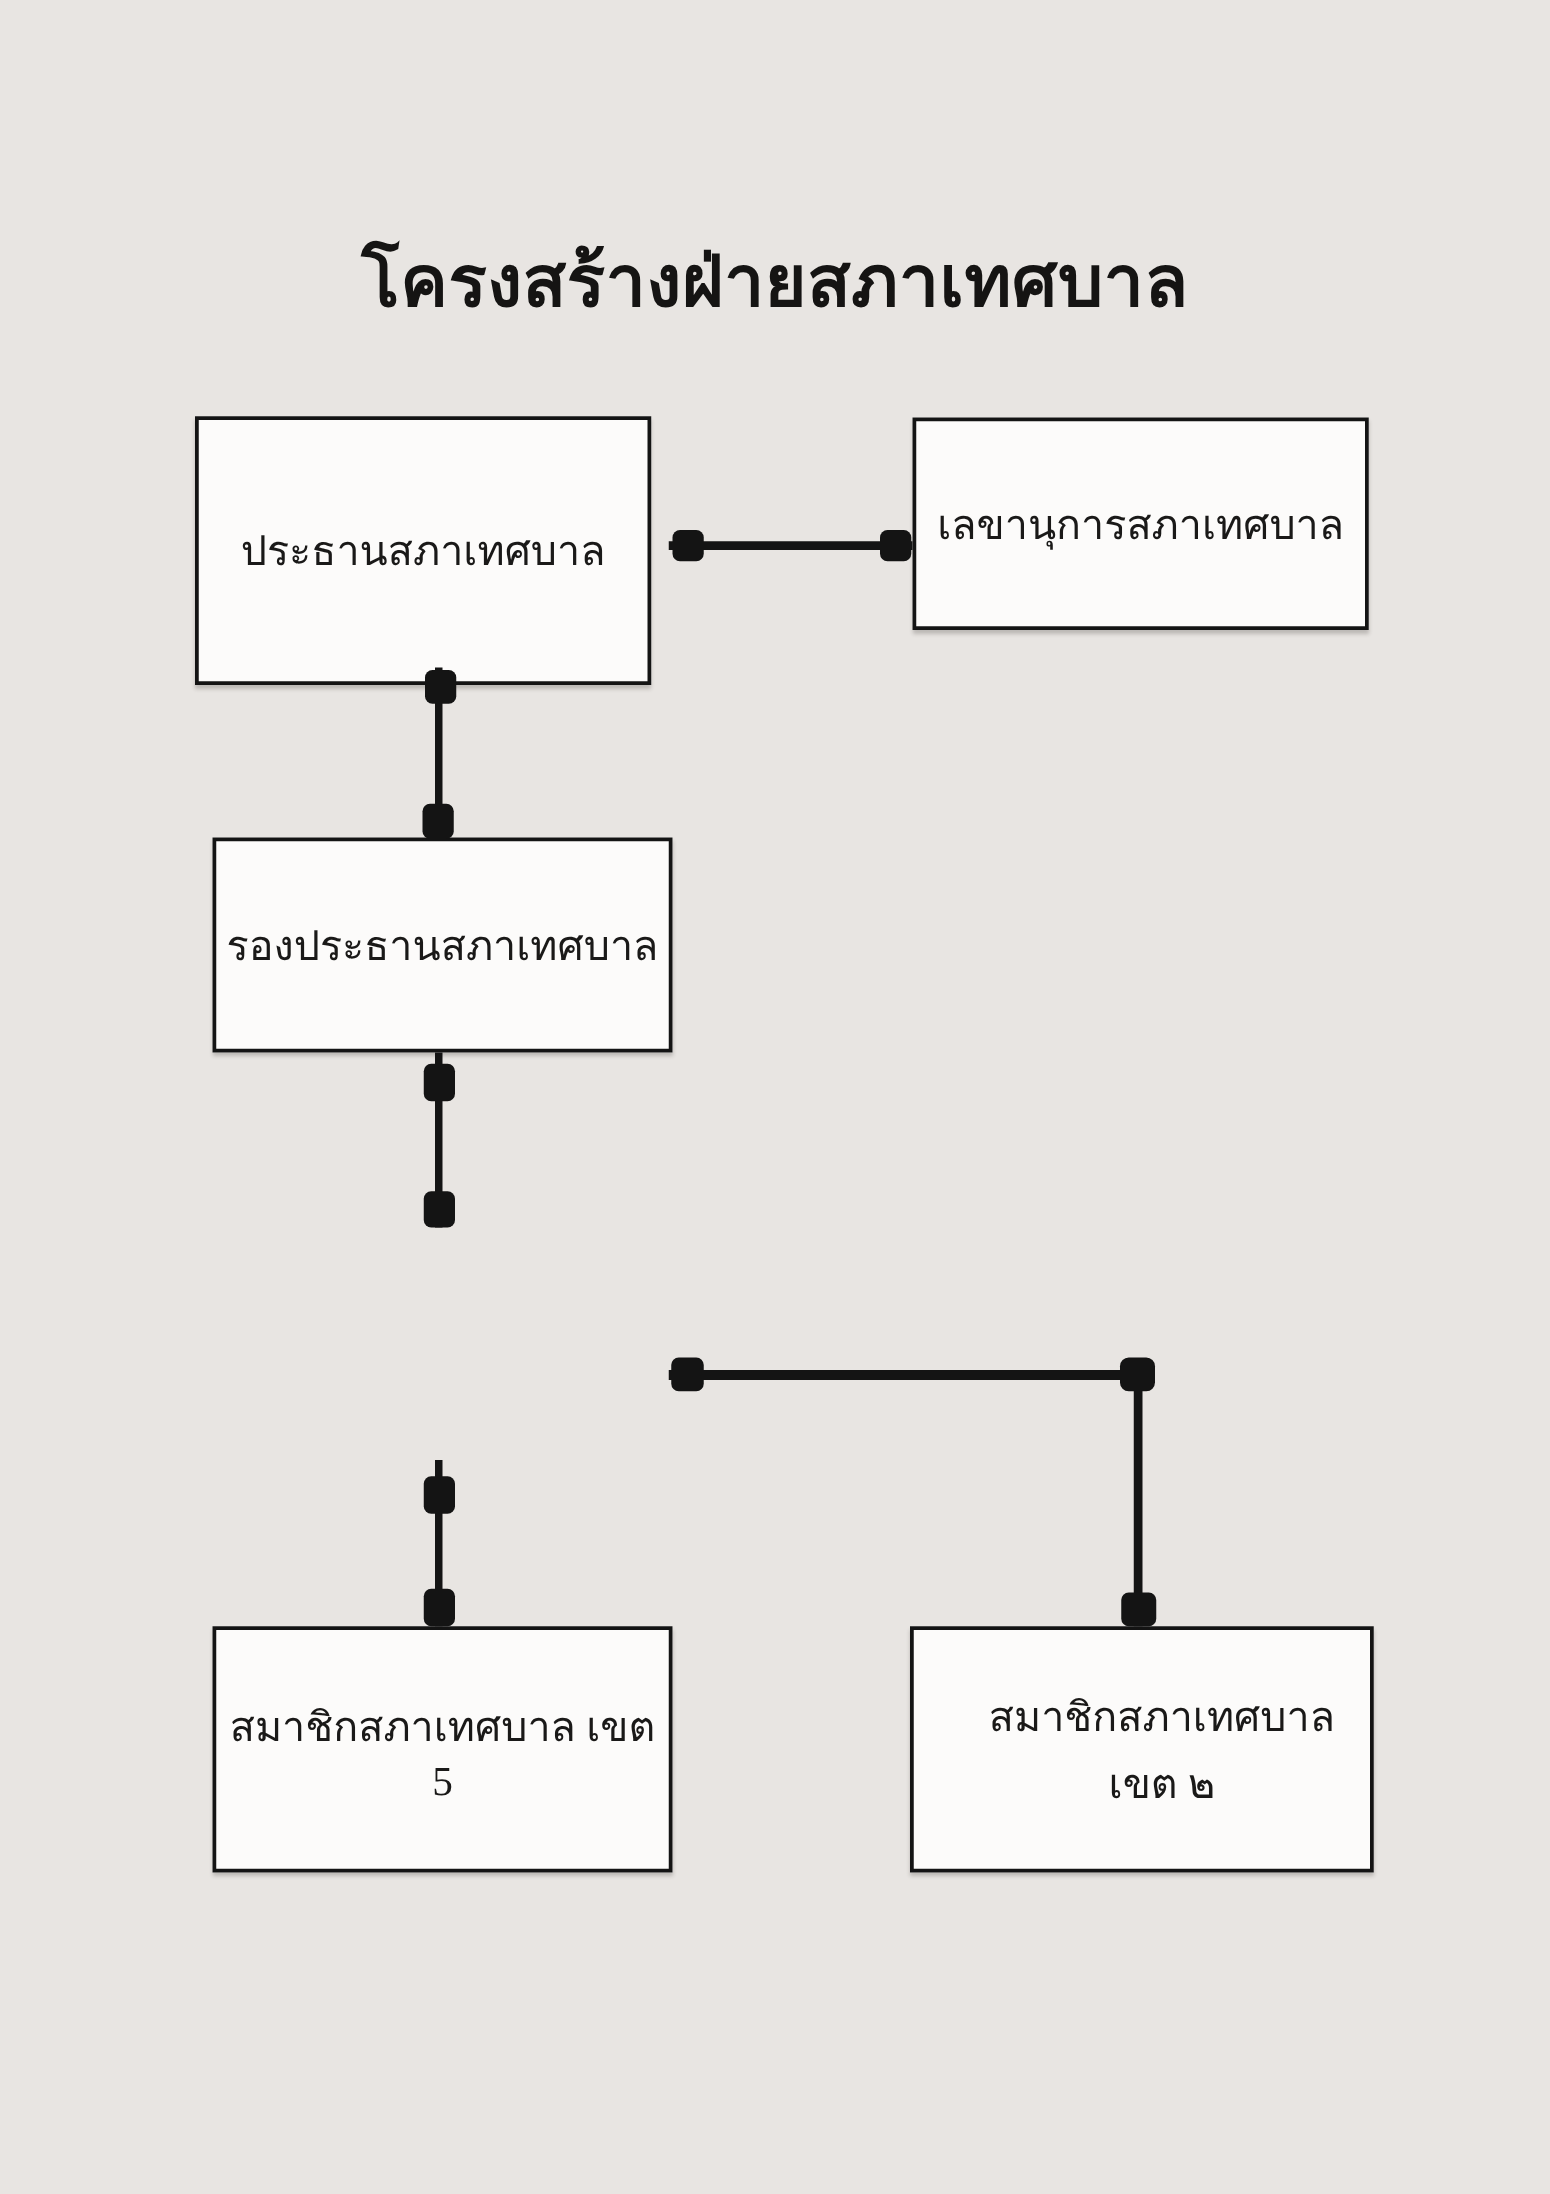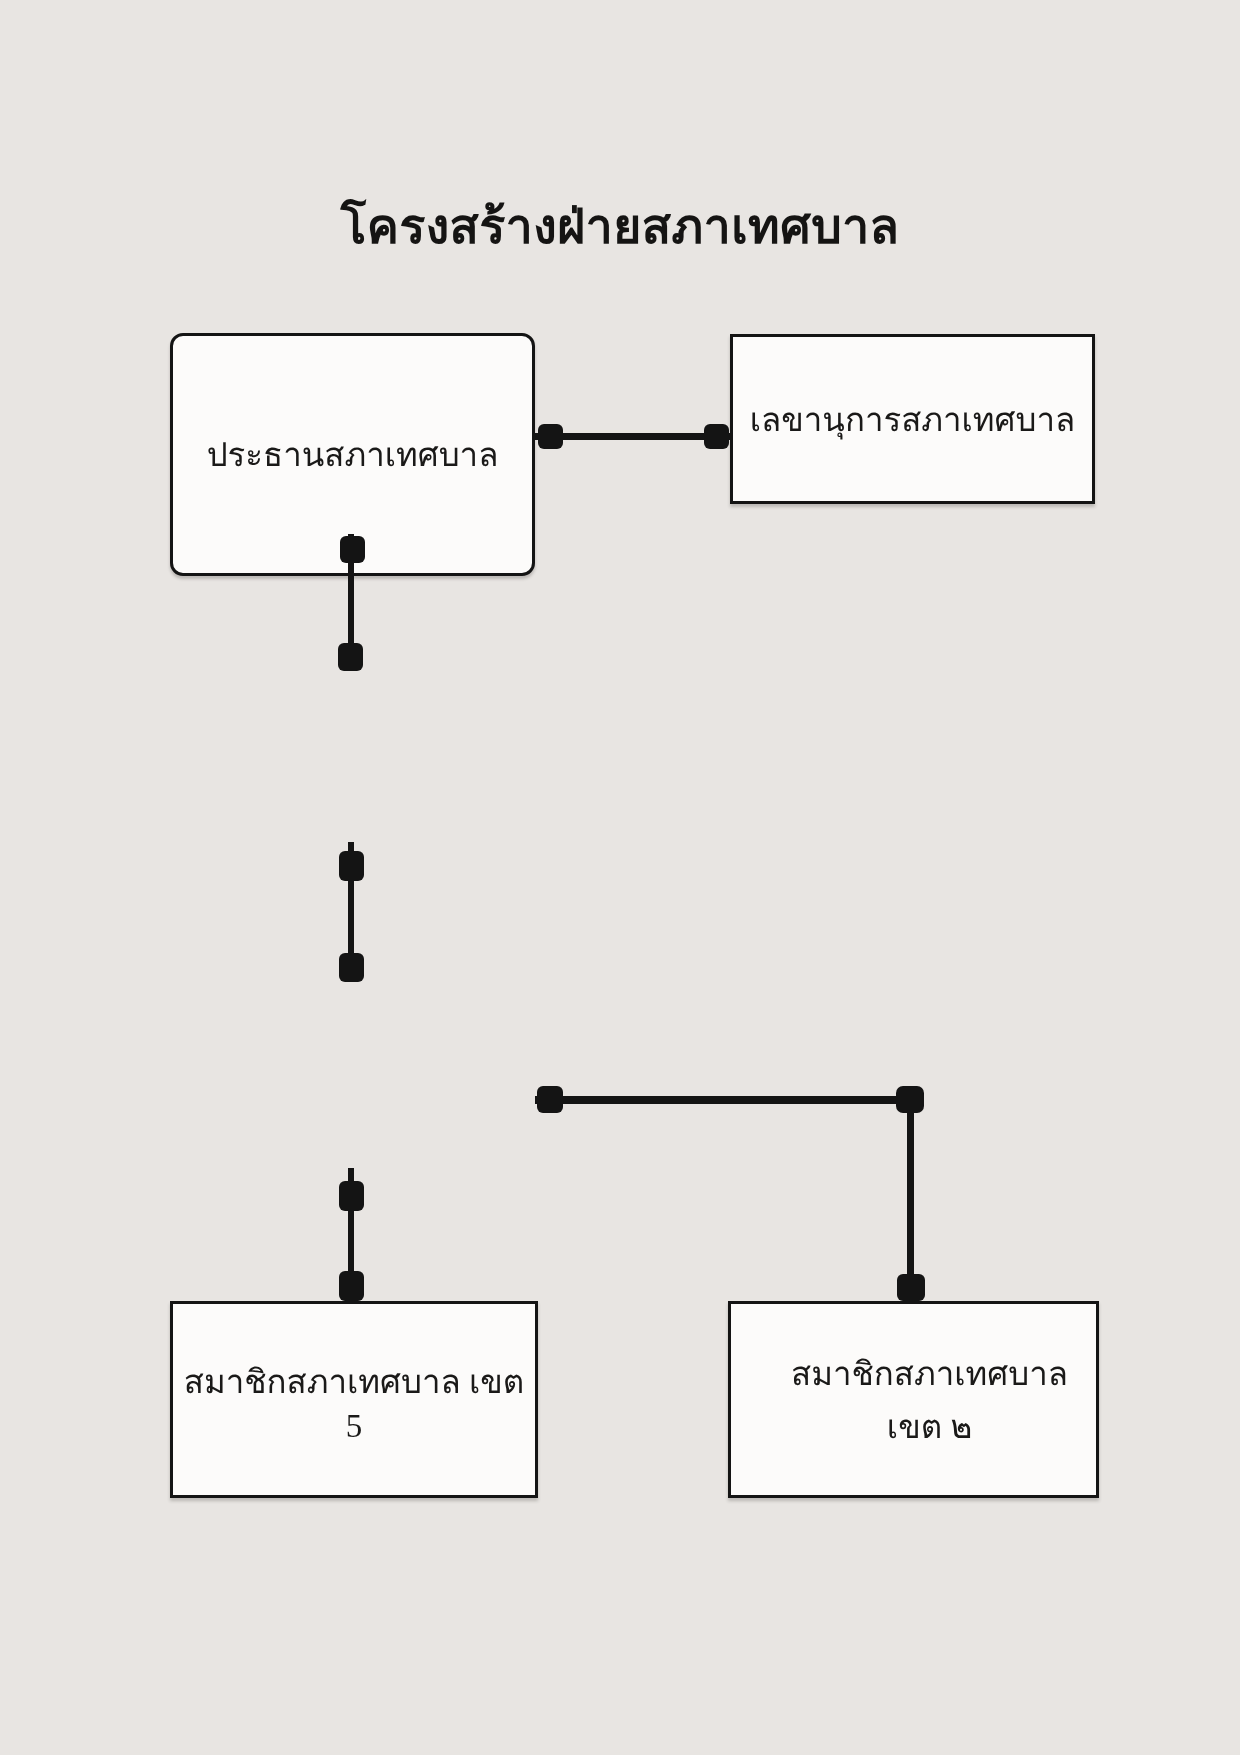--- a/index.html
+++ b/index.html
@@ -14,41 +14,41 @@
     background: #e8e5e2;
     overflow: hidden;
     font-family: "Liberation Serif", "DejaVu Serif", serif;
   }
   .chart-title {
     position: absolute;
     top: 196px;
     left: 0;
     width: 1240px;
     text-align: center;
-    font-size: 48px;
+    font-size: 57px;
     line-height: 62px;
     font-weight: bold;
     color: #151413;
     letter-spacing: 0.5px;
   }
   .node {
     position: absolute;
     box-sizing: border-box;
     background: #fcfbfa;
     border: 3px solid #141414;
     box-shadow: 0 3px 3px rgba(60, 55, 50, 0.25);
     display: flex;
     align-items: center;
     justify-content: center;
     text-align: center;
     font-size: 33px;
     color: #1a1918;
     padding: 0 8px;
   }
-  #node-chairman          { left: 170px; top: 333px;  width: 365px; height: 243px; border-radius: 13px; }
+  #node-chairman          { left: 156px; top: 333px;  width: 365px; height: 215px; }
   #node-secretary         { left: 730px; top: 334px;  width: 365px; height: 170px; }
   #node-vice-chairman     { left: 170px; top: 670px;  width: 368px; height: 172px; }
   #node-members           { left: 170px; top: 982px;  width: 365px; height: 186px; }
   #node-members-district1 { left: 170px; top: 1301px; width: 368px; height: 197px; }
   #node-members-district2 { left: 728px; top: 1301px; width: 371px; height: 197px; padding-left: 40px; }
 
   .edge-line, .edge-dot {
     position: absolute;
     background: #141414;
   }
@@ -89,20 +89,23 @@
   <div class="chart-title">โครงสร้างฝ่ายสภาเทศบาล</div>
 
   <div class="node" id="node-chairman">
     <span>ประธานสภาเทศบาล</span>
   </div>
 
   <div class="node" id="node-secretary">
     <span>เลขานุการสภาเทศบาล</span>
   </div>
 
+  <div class="node" id="node-vice-chairman">
+    <span>รองประธานสภาเทศบาล</span>
+  </div>
 
 
   <div class="node" id="node-members-district1">
     <span>สมาชิกสภาเทศบาล เขต 5</span>
   </div>
 
   <div class="node" id="node-members-district2">
     <span>สมาชิกสภาเทศบาล เขต ๒</span>
   </div>
 

